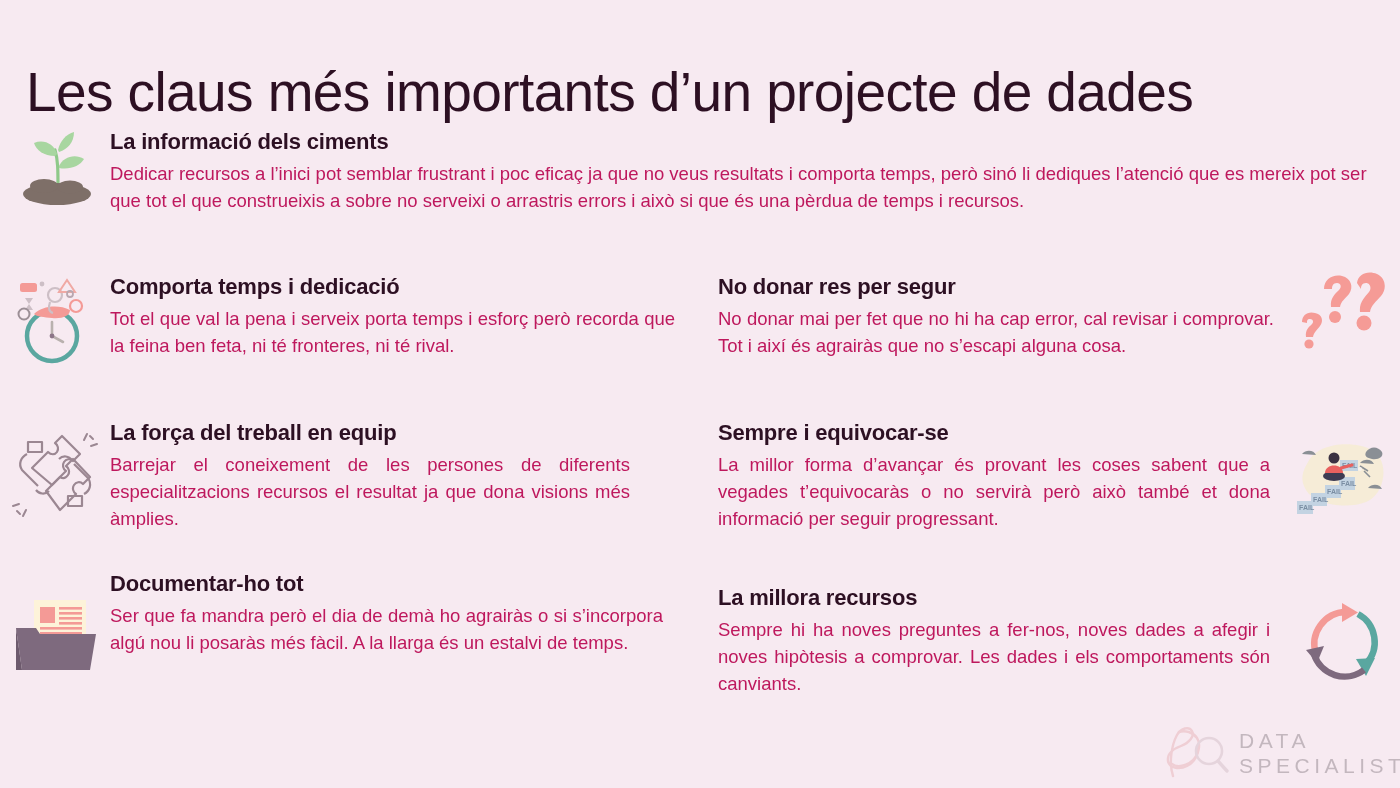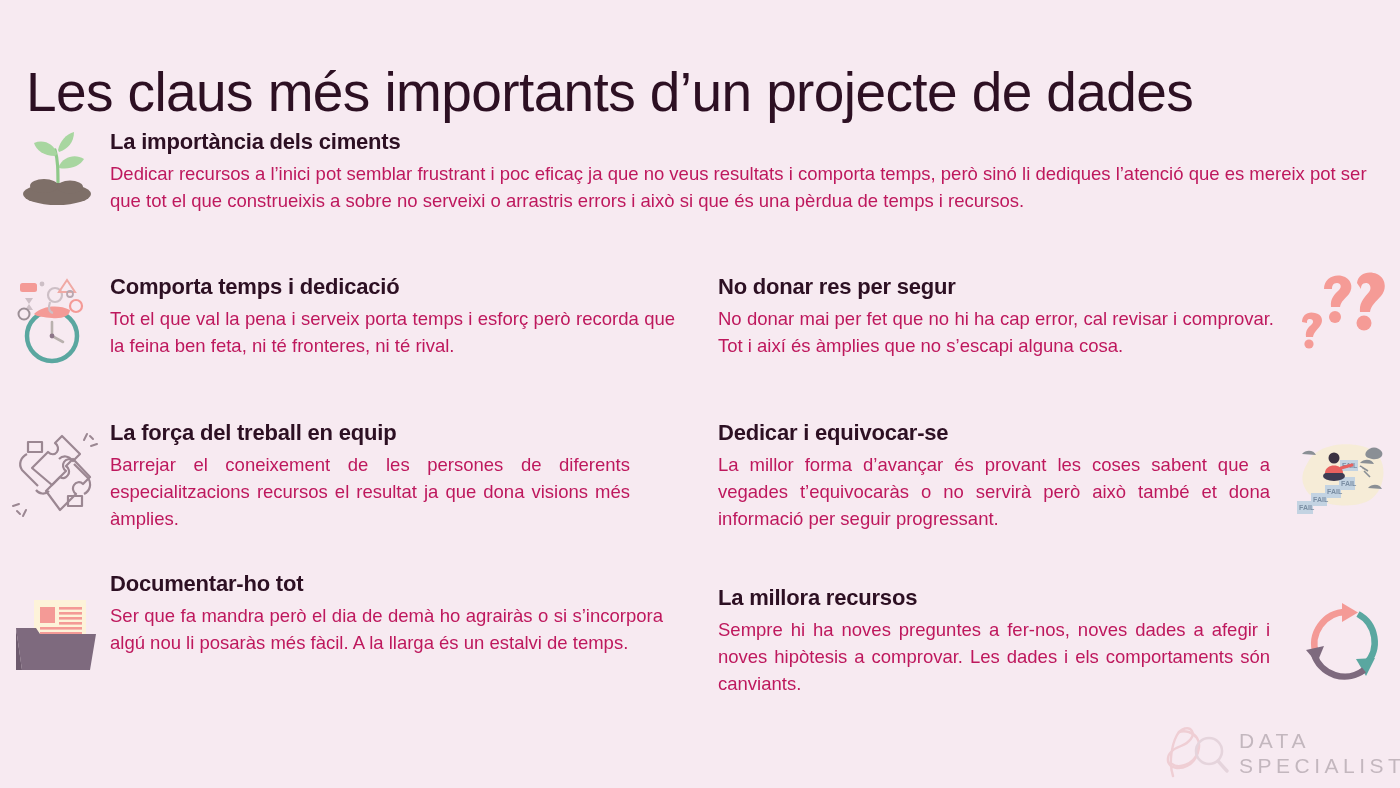--- a/index.html
+++ b/index.html
@@ -236,41 +236,41 @@
       <path d="M46 12 A32 32 0 0 0 16 54" stroke="#f49a96" stroke-width="6.5" fill="none" stroke-linecap="butt"></path>
       <path d="M42 3 L58 12.5 L42 22 Z" fill="#f49a96"></path>
       <path d="M58 14 A32 32 0 0 1 66 64" stroke="#5aa7a0" stroke-width="6.5" fill="none"></path>
       <path d="M75 58 L66 76 L56 59 Z" fill="#5aa7a0"></path>
       <path d="M64 70 A32 32 0 0 1 14 54" stroke="#7e6a7e" stroke-width="6.5" fill="none"></path>
       <path d="M6 50 L24 46 L17 63 Z" fill="#7e6a7e"></path>
     </svg>
   </div>
 
   <div class="card" id="card-1">
-    <h2 class="card-head">La importància dels ciments</h2>
+    <h2 class="card-head">La informació dels ciments</h2>
     <p class="card-body no-justify">Dedicar recursos a l’inici pot semblar frustrant i poc eficaç ja que no veus resultats i comporta temps, però sinó li dediques l’atenció que es mereix pot ser que tot el que construeixis a sobre no serveixi o arrastris errors i això si que és una pèrdua de temps i recursos.</p>
   </div>
 
   <div class="card" id="card-2">
     <h2 class="card-head">Comporta temps i dedicació</h2>
     <p class="card-body">Tot el que val la pena i serveix porta temps i esforç però recorda que la feina ben feta, ni té fronteres, ni té rival.</p>
   </div>
 
   <div class="card" id="card-3">
     <h2 class="card-head">No donar res per segur</h2>
-    <p class="card-body">No donar mai per fet que no hi ha cap error, cal revisar i comprovar. Tot i així és àmplies que no s’escapi alguna cosa.</p>
+    <p class="card-body">No donar mai per fet que no hi ha cap error, cal revisar i comprovar. Tot i així és agrairàs que no s’escapi alguna cosa.</p>
   </div>
 
   <div class="card" id="card-4">
     <h2 class="card-head">La força del treball en equip</h2>
     <p class="card-body">Barrejar el coneixement de les persones de diferents especialitzacions recursos el resultat ja que dona visions més àmplies.</p>
   </div>
 
   <div class="card" id="card-5">
-    <h2 class="card-head">Dedicar i equivocar-se</h2>
+    <h2 class="card-head">Sempre i equivocar-se</h2>
     <p class="card-body">La millor forma d’avançar és provant les coses sabent que a vegades t’equivocaràs o no servirà però això també et dona informació per seguir progressant.</p>
   </div>
 
   <div class="card" id="card-6">
     <h2 class="card-head">Documentar-ho tot</h2>
     <p class="card-body">Ser que fa mandra però el dia de demà ho agrairàs o si s’incorpora algú nou li posaràs més fàcil. A la llarga és un estalvi de temps.</p>
   </div>
 
   <div class="card" id="card-7">
     <h2 class="card-head">La millora recursos</h2>

